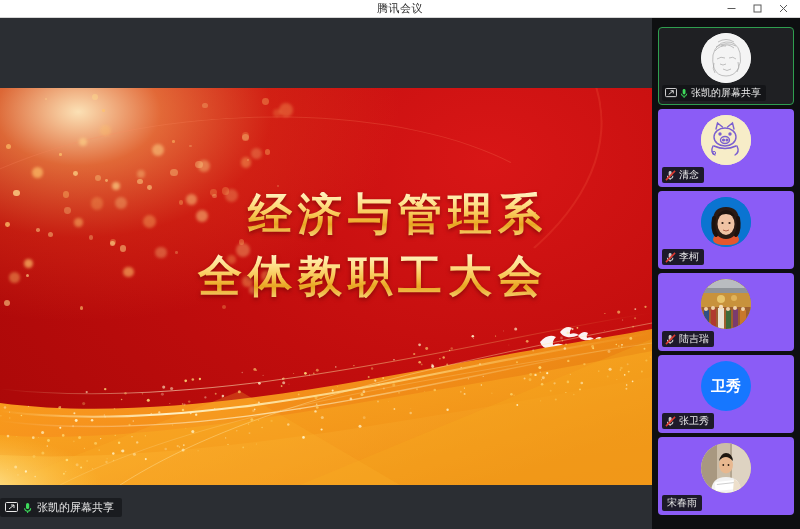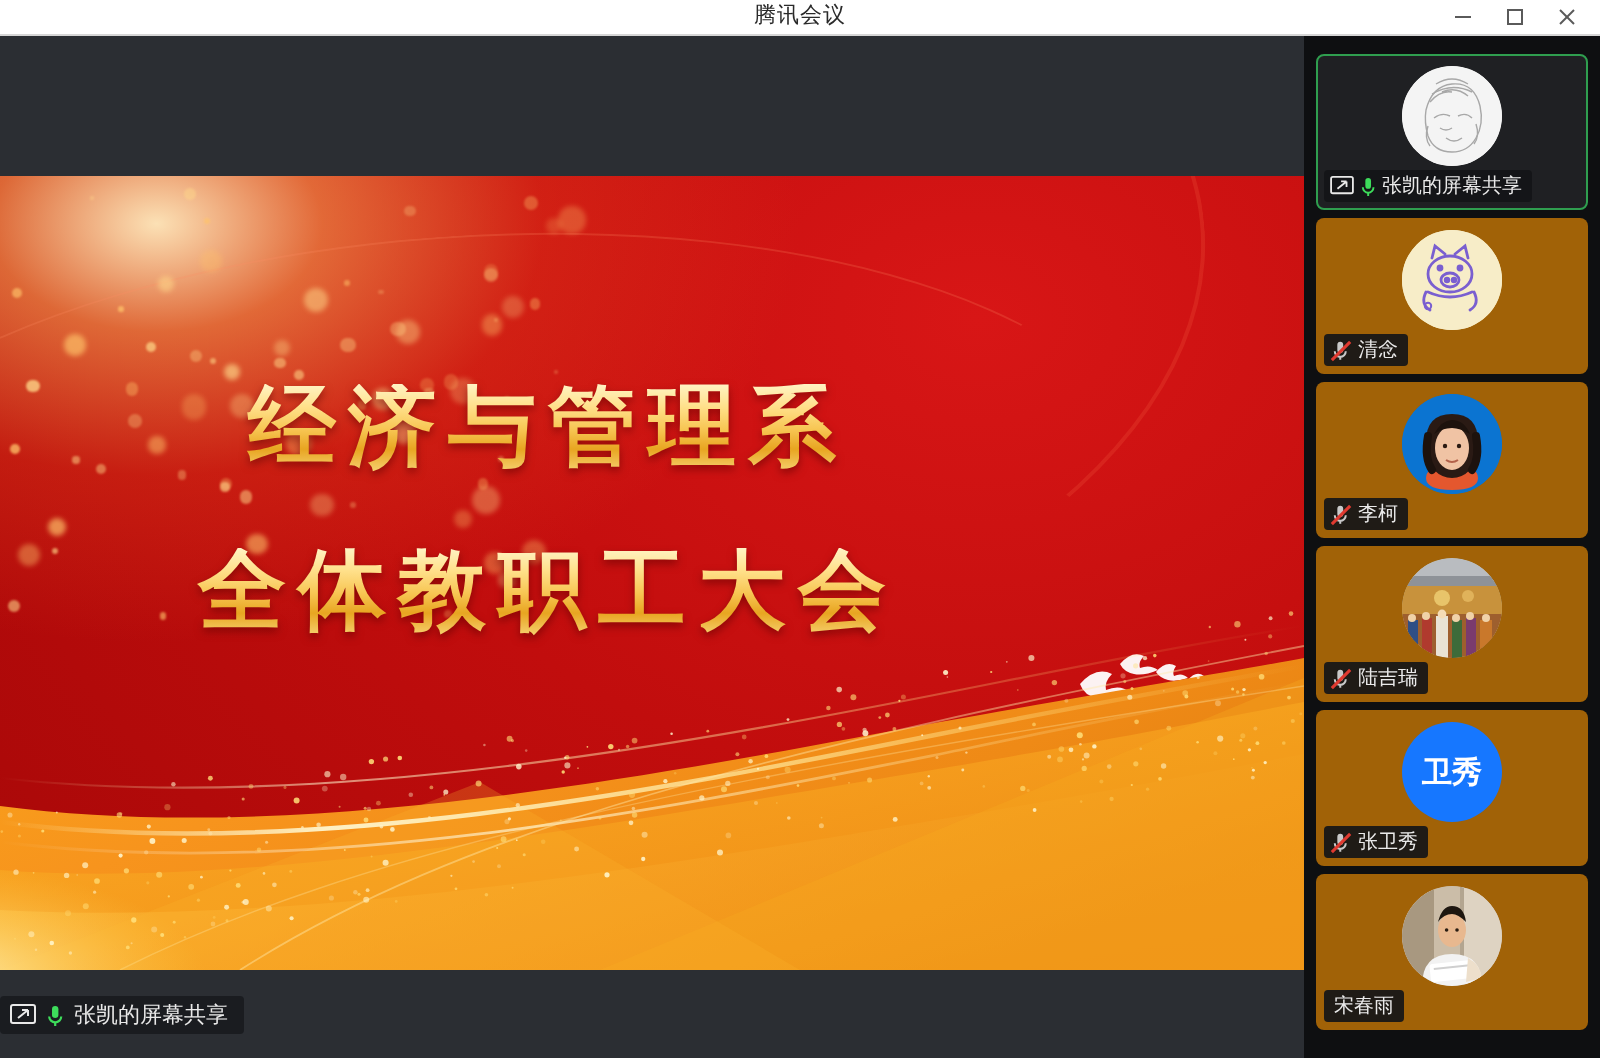--- a/index.html
+++ b/index.html
@@ -117,37 +117,37 @@
 
   
   .doves { position: absolute; left: 530px; top: 232px; width: 110px; height: 55px; }
   .doves svg { display: block; }
 
   
   .slide-title {
     position: absolute;
     left: 0; top: 104px;
     width: 548px;
-    text-align: center;
+    text-align: right;
     font-family: "DejaVu Sans", "Liberation Sans", sans-serif;
   }
   .tline {
     font-size: 44px;
     font-weight: bold;
     letter-spacing: 6px;
     line-height: 1.0;
     background: linear-gradient(180deg, #fff3c4 0%, #ffe08a 26%, #f7c552 52%, #e8a521 74%, #f6d170 100%);
     -webkit-background-clip: text;
     background-clip: text;
     color: transparent;
     -webkit-text-fill-color: transparent;
     text-shadow: none;
     filter: drop-shadow(0px 2px 2px rgba(90,0,0,0.55));
   }
-  .tline.second { margin-top: 38px; }
+  .tline.second { margin-top: 18px; }
 
   
   .stage-label {
     position: absolute;
     left: 0; bottom: 12px;
     height: 19px;
     display: flex; align-items: center;
     gap: 5px;
     padding: 0 8px 0 5px;
     background: rgba(24,26,30,0.88);
@@ -162,21 +162,21 @@
     position: absolute;
     left: 652px; top: 18px;
     width: 148px; height: 511px;
     background: #0e0f11;
     overflow: hidden;
   }
   .tile {
     position: absolute;
     left: 6px;
     width: 136px; height: 78px;
-    background: #a16207;
+    background: #8b5cf6;
     border-radius: 4px;
     overflow: hidden;
     box-sizing: border-box;
     border: 1px solid transparent;
   }
   .tile.active {
     border: 1px solid #2f9e4f;
     background: #1f2023;
   }
   .avatar {

